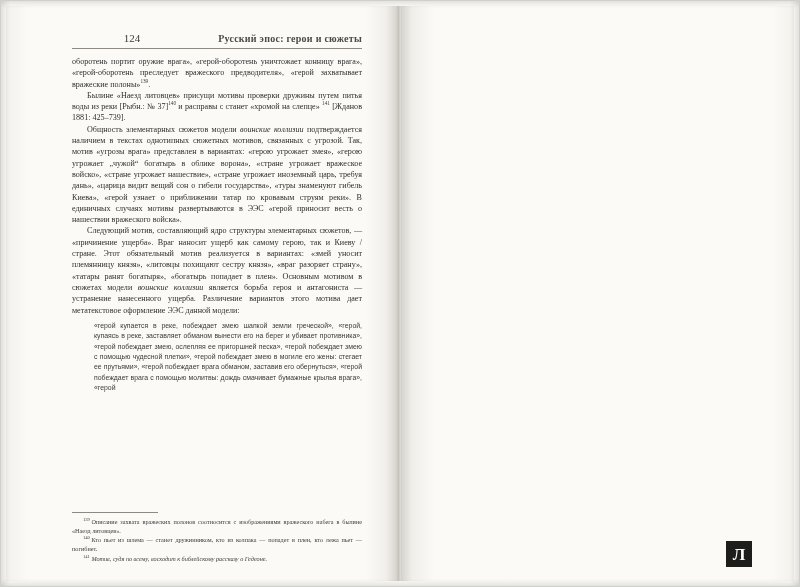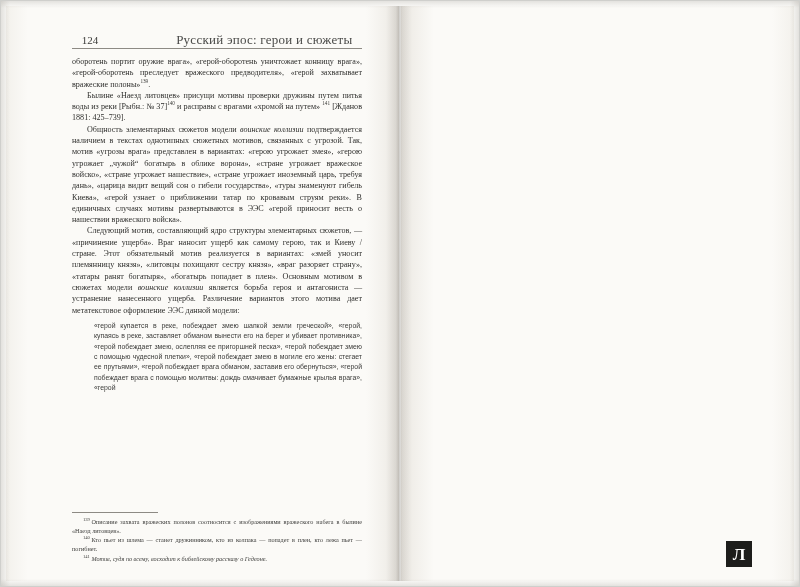--- a/index.html
+++ b/index.html
@@ -81,24 +81,25 @@
     letter-spacing: 0.25px;
     color: #4b4b49;
     height: 13px;
   }
   .runhead .folio {
     font-size: 11px;
     letter-spacing: 0;
     color: #3b3b39;
   }
   .runhead .rh-title {
-    font-size: 13px;
+    font-size: 10px;
     color: #4a4a48;
-  }
-  .page-left .runhead  { justify-content: center; }
+    font-weight: bold;
+  }
+  .page-left .runhead  { justify-content: flex-end; }
   .page-left .runhead .folio { margin-right: 0; }
   .page-left .runhead .rh-title { margin-left: 78px; }
 
   .rule {
     height: 1px;
     background: #8d8a84;
     margin-top: 3px;
     margin-bottom: 7px;
   }
 
@@ -205,21 +206,21 @@
 
     <div class="textblock">
       <div class="runhead">
         <span class="folio">124</span>
         <span class="rh-title">Русский эпос: герои и сюжеты</span>
       </div>
       <div class="rule"></div>
 
       <p class="body cont"><span>оборотень портит оружие врага», «герой-оборотень уничтожает конницу врага», «герой-оборотень преследует вражеского предводителя», «герой захватывает вражеские полоны»</span><sup class="fn">139</sup>.</p>
 
-      <p class="body"><span>Былине «Наезд литовцев» присущи мотивы проверки дружины путем питья воды из реки [Рыбн.: № 37]</span><sup class="fn">140</sup><span> и расправы с врагами «хромой на путем» </span><sup class="fn">141</sup><span> [Жданов 1881: 425–739].</span></p>
+      <p class="body"><span>Былине «Наезд литовцев» присущи мотивы проверки дружины путем питья воды из реки [Рыбн.: № 37]</span><sup class="fn">140</sup><span> и расправы с станет «хромой на слепце» </span><sup class="fn">141</sup><span> [Жданов 1881: 425–739].</span></p>
 
       <p class="body">Общность элементарных сюжетов модели <span class="it">воинские коллизии</span> подтверждается наличием в текстах однотипных сюжетных мотивов, связанных с угрозой. Так, мотив «угрозы врага» представлен в вариантах: «герою угрожает змея», «герою угрожает „чужой“ богатырь в облике ворона», «стране угрожает вражеское войско», «стране угрожает нашествие», «стране угрожает иноземный царь, требуя дань», «царица видит вещий сон о гибели государства», «туры знаменуют гибель Киева», «герой узнает о приближении татар по кровавым струям реки». В единичных случаях мотивы развертываются в ЭЭС «герой приносит весть о нашествии вражеского войска».</p>
 
       <p class="body">Следующий мотив, составляющий ядро структуры элементарных сюжетов, — «причинение ущерба». Враг наносит ущерб как самому герою, так и Киеву / стране. Этот обязательный мотив реализуется в вариантах: «змей уносит племянницу князя», «литовцы похищают сестру князя», «враг разоряет страну», «татары ранят богатыря», «богатырь попадает в плен». Основным мотивом в сюжетах модели <span class="it">воинские коллизии</span> является борьба героя и антагониста — устранение нанесенного ущерба. Различение вариантов этого мотива дает метатекстовое оформление ЭЭС данной модели:</p>
 
       <p class="quote sansblock">«герой купается в реке, побеждает змею шапкой земли греческой», «герой, купаясь в реке, заставляет обманом вынести его на берег и убивает противника», «герой побеждает змею, ослепляя ее пригоршней песка», «герой побеждает змею с помощью чудесной плетки», «герой побеждает змею в могиле его жены: стегает ее прутьями», «герой побеждает врага обманом, заставив его обернуться», «герой побеждает врага с помощью молитвы: дождь смачивает бумажные крылья врага», «герой</p>
     </div>
 
     <div class="footnotes">
       <div class="fn-rule"></div>

